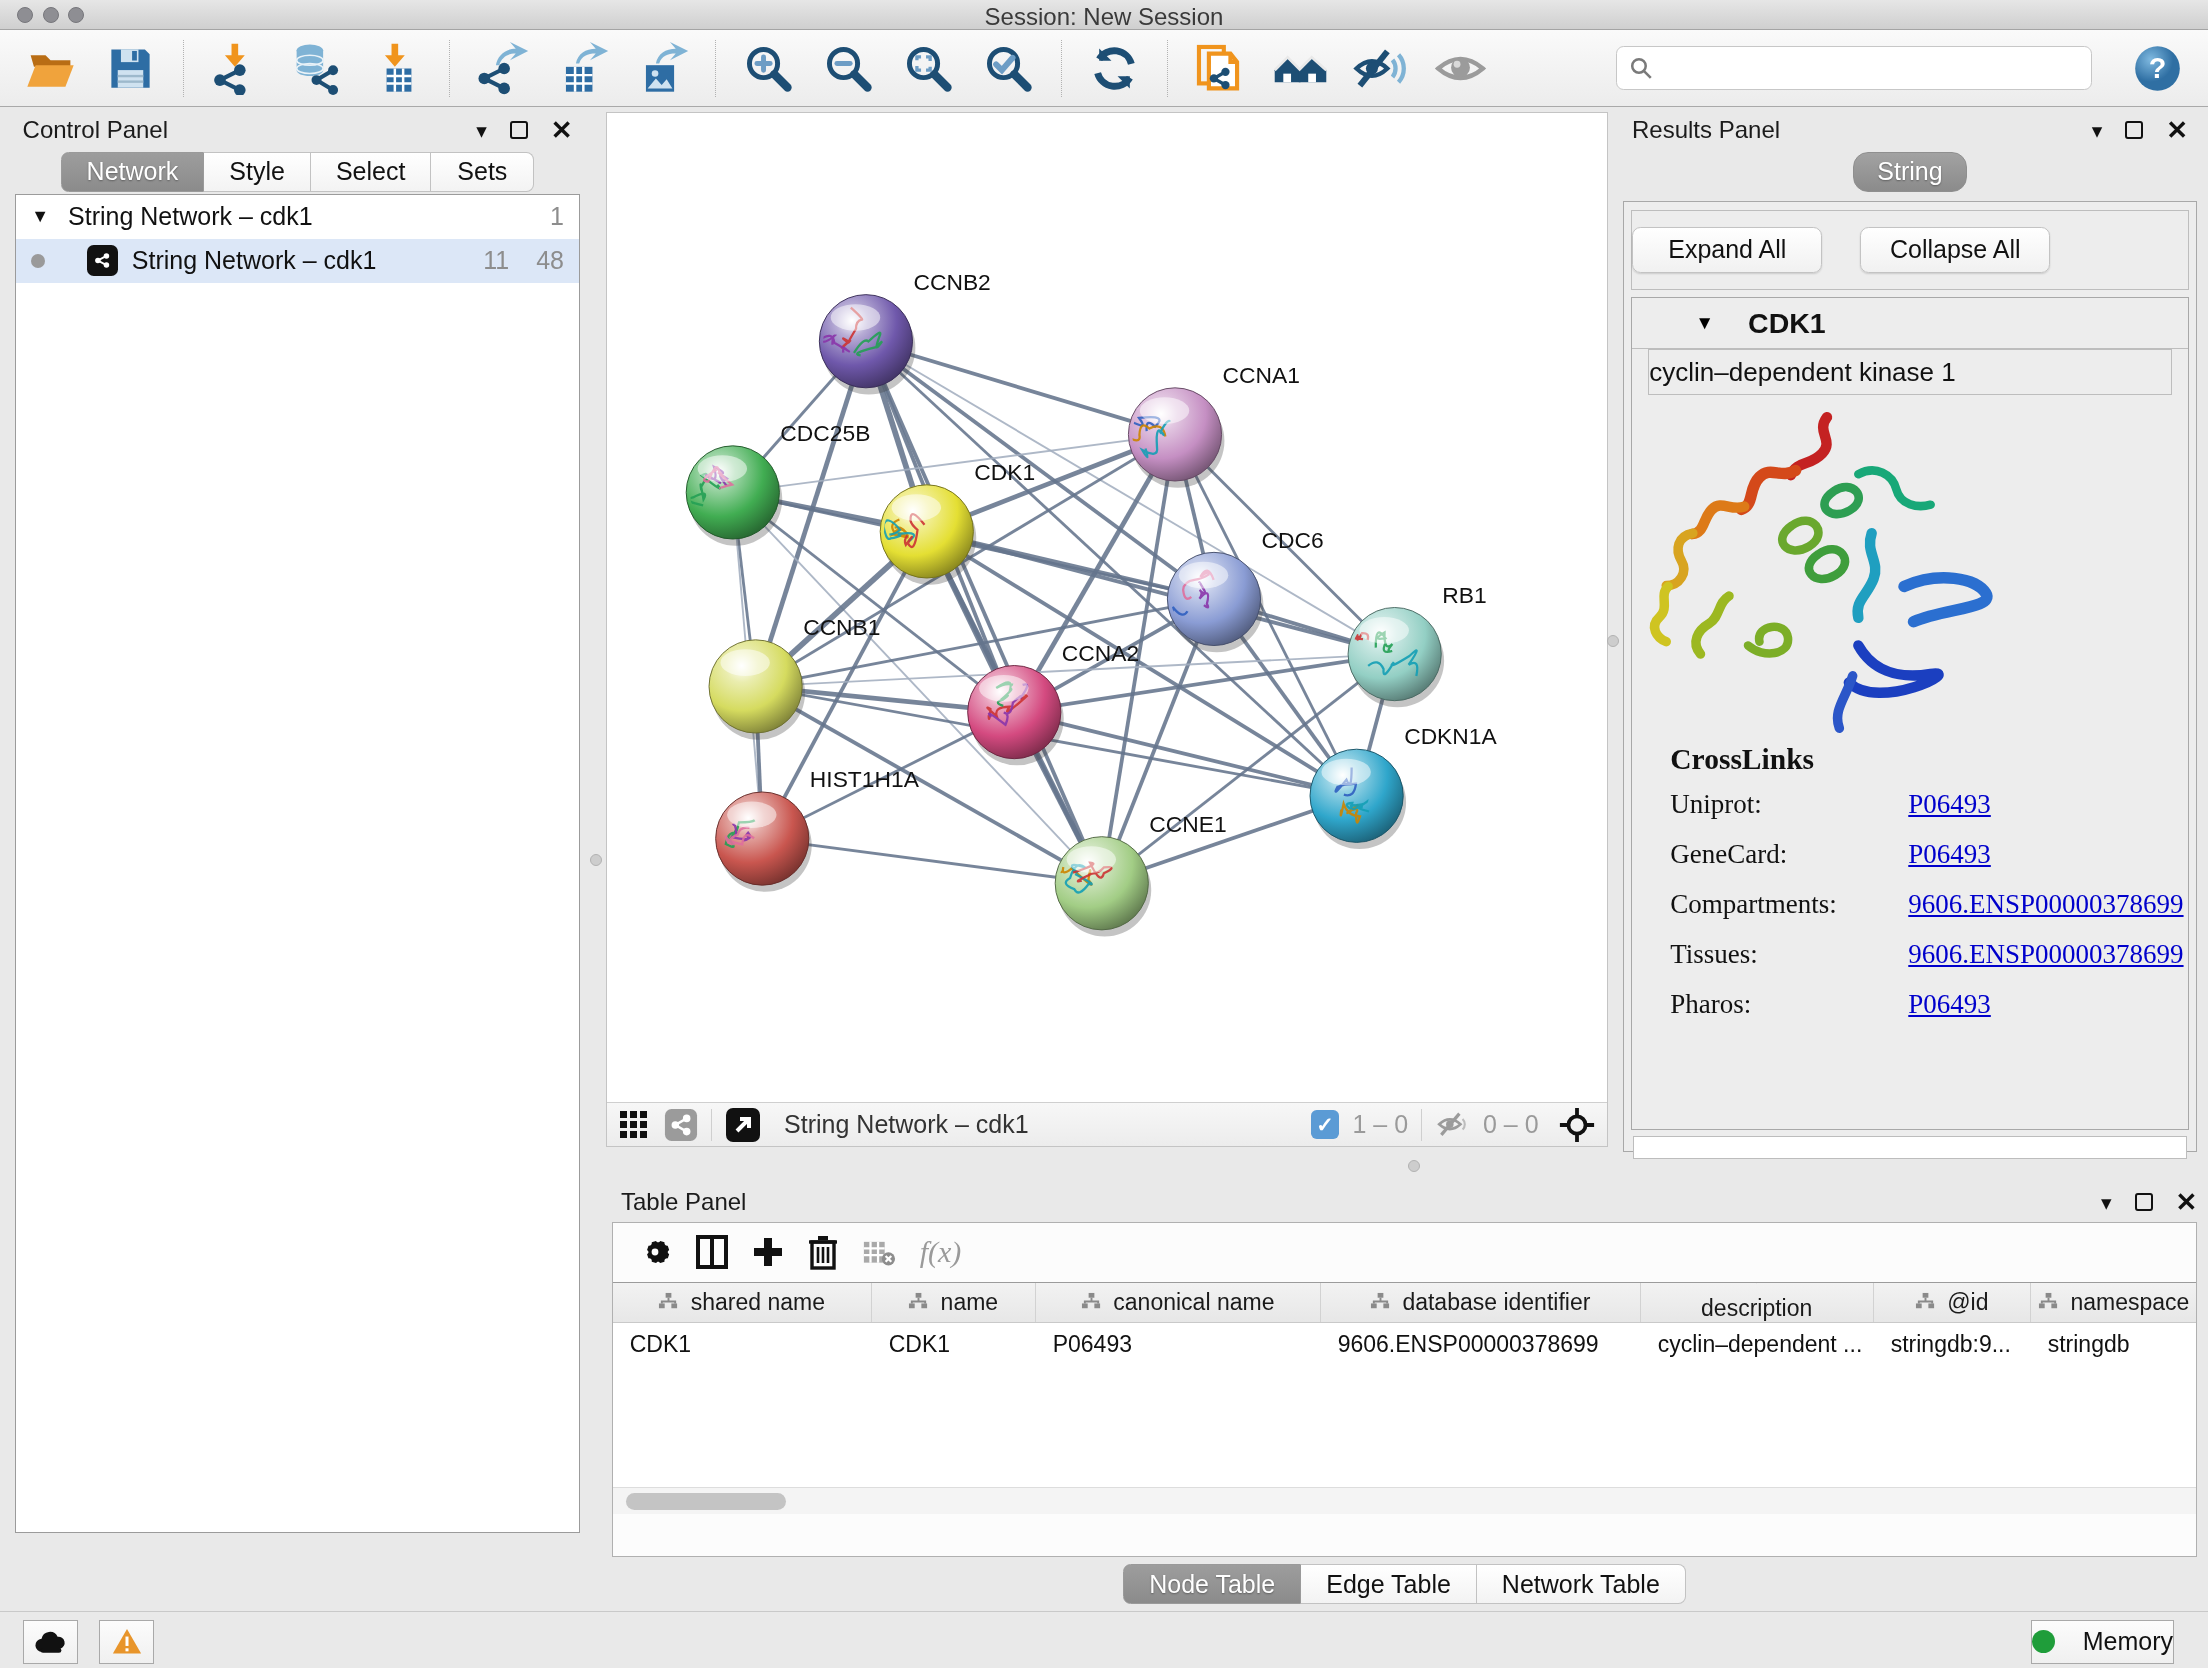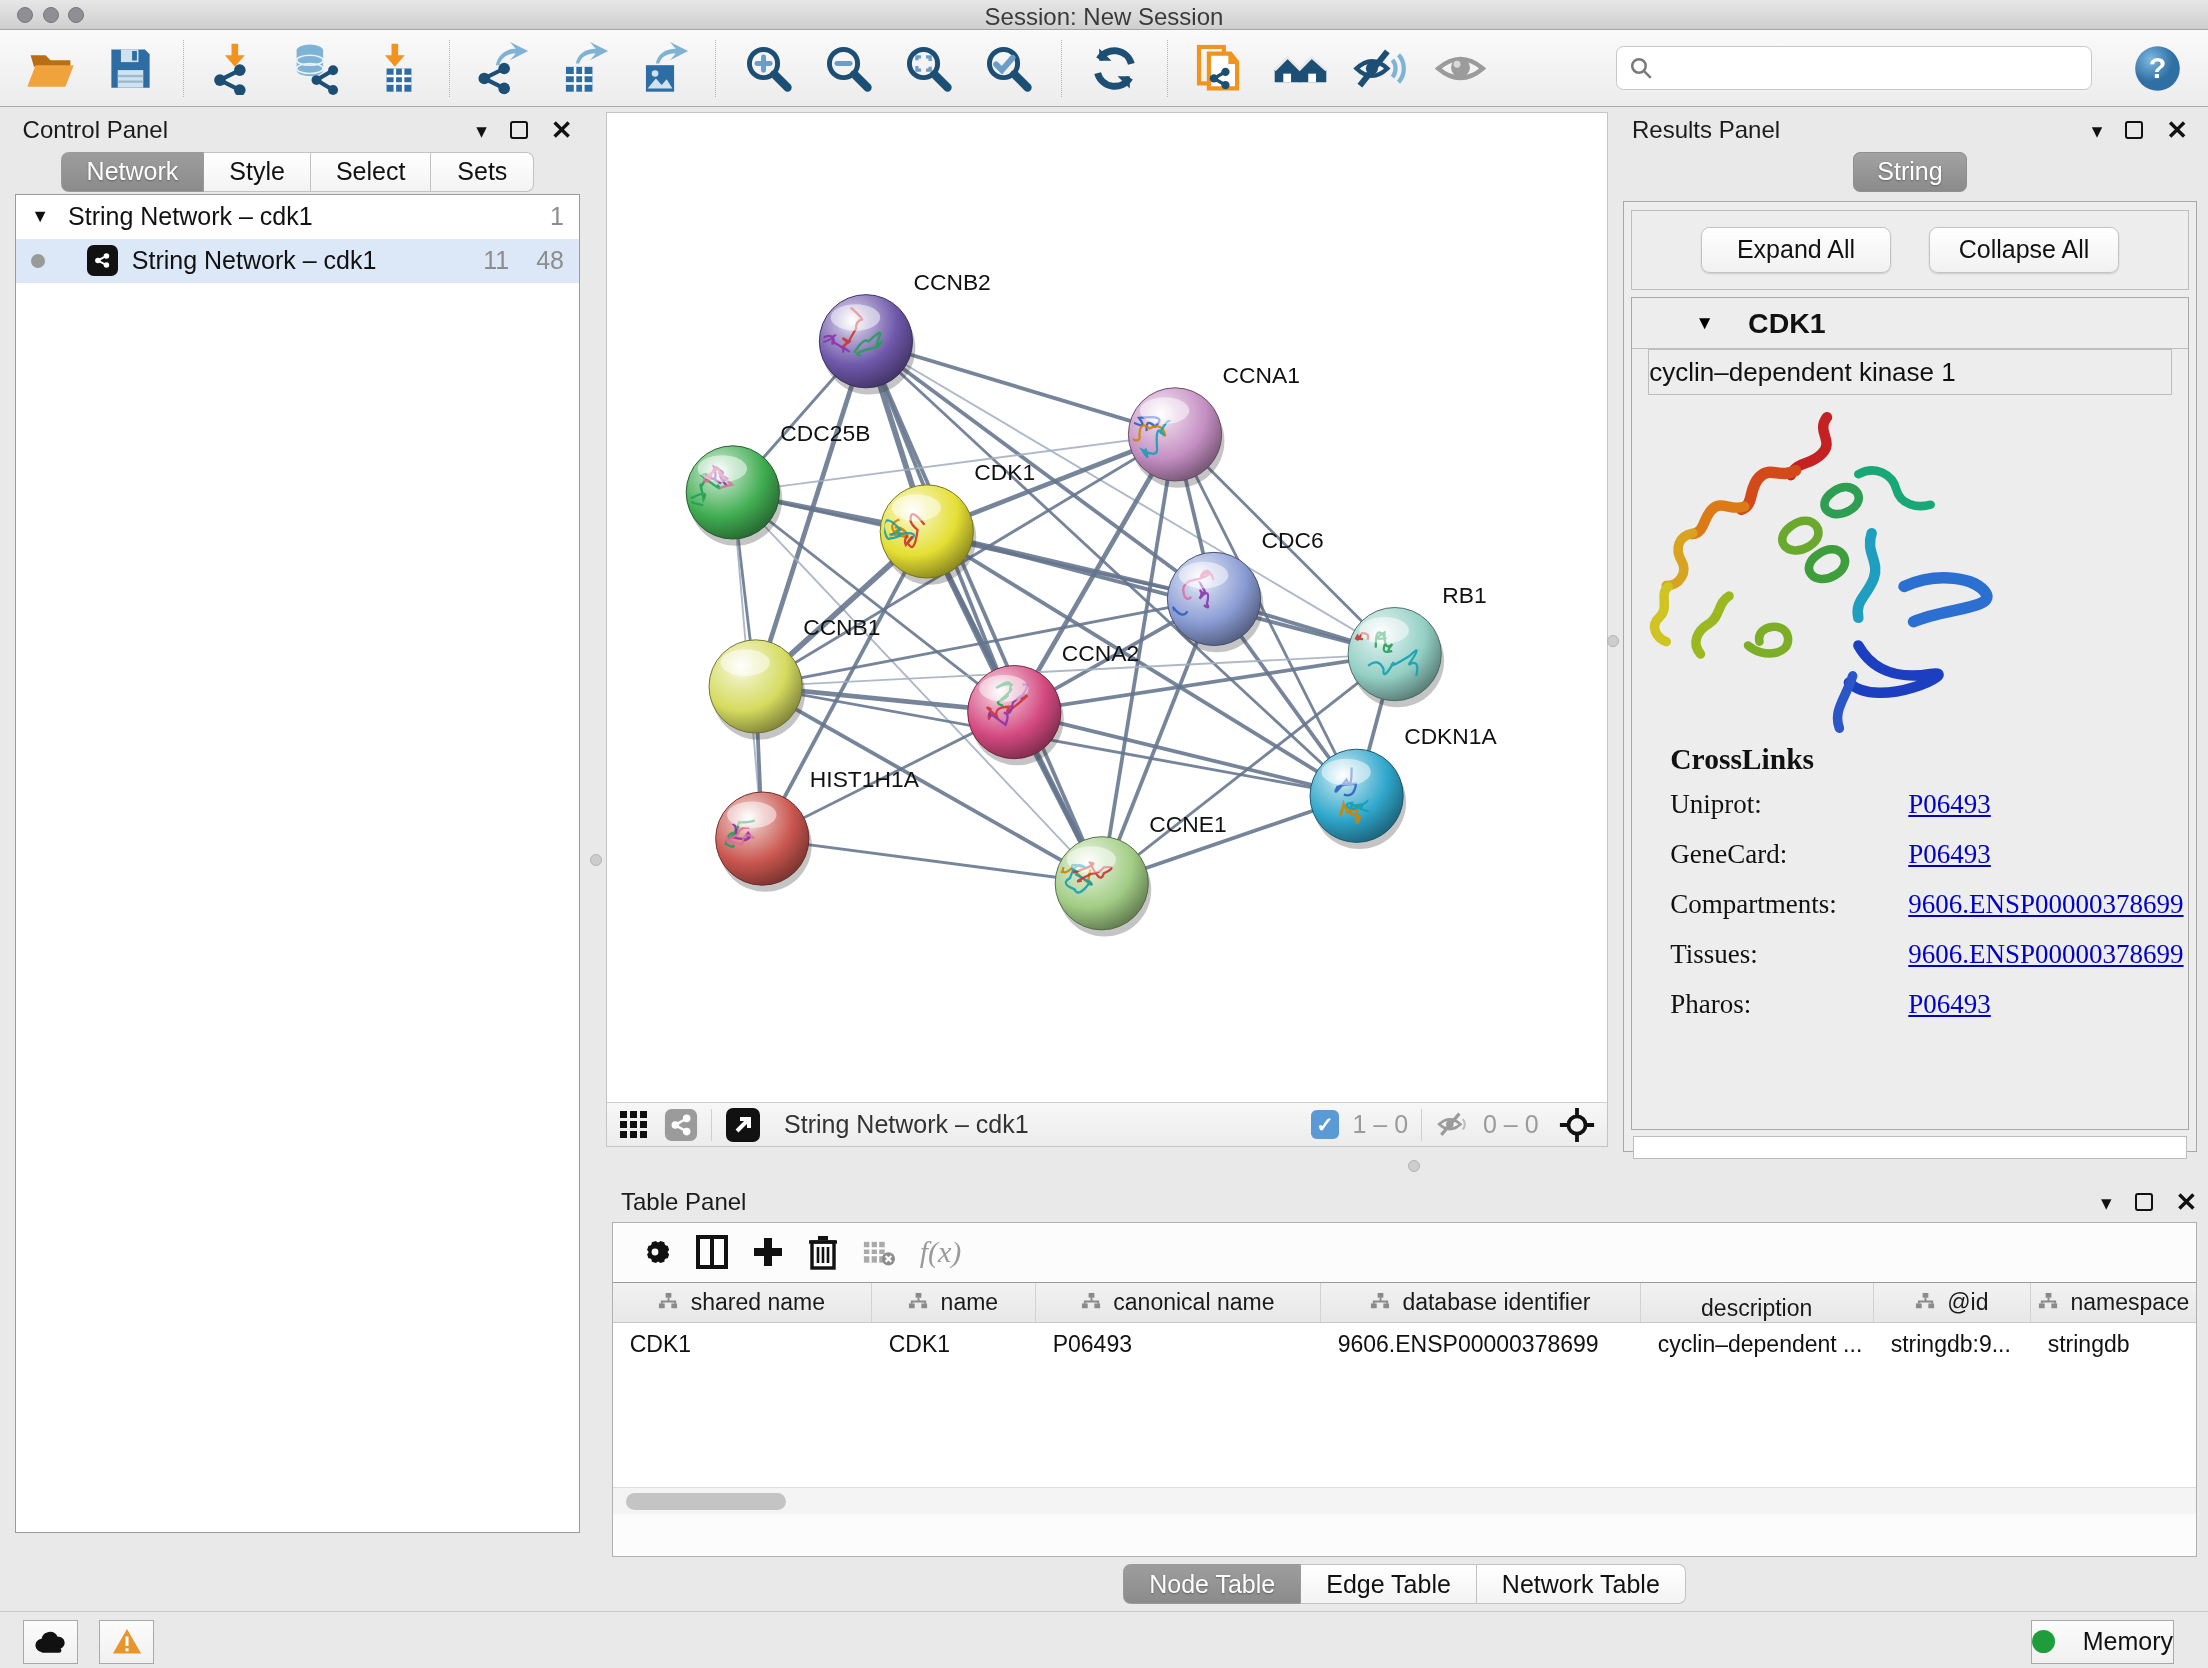--- a/index.html
+++ b/index.html
@@ -61,25 +61,25 @@
     background:linear-gradient(#f7f7f7,#ececec); border-top:1px solid #cfcfcf;
     display:flex; align-items:center; padding:0 11.4px; gap:13.3px; }
   .nt-sep { height:32px; border-left:1px solid #cfcfcf; }
   #net-title { font-size:25px; color:#333; margin-left:9.5px; flex:1; }
   .nt-count { font-size:25px; color:#9a9a9a; }
   #nt-check { width:28.5px; height:28.5px; background:#5b9bd5; border-radius:5.7px; display:flex; align-items:center; justify-content:center;
     color:#fff; font-size:21px; font-weight:bold; }
 
   
   #results-panel { position:absolute; left:1617px; top:112px; width:586px; height:1060px; }
-  #rp-tab { margin:3.8px auto 0; width:114px; height:40px; border-radius:7px;
+  #rp-tab { margin:3.8px auto 0; width:114px; height:40px; border-radius:15px;
     background:linear-gradient(#a2a2a2,#8b8b8b); border:1px solid #8f8f8f; color:#fff; font-size:25px;
     display:flex; align-items:center; justify-content:center; text-shadow:0 1px 1.9px rgba(0,0,0,.35); cursor:pointer; }
   #rp-body { margin:9.5px 5.7px 0; border:1.9px solid #a8a8a8; background:#ededed; height:951px; padding:7.6px; }
-  #rp-buttons { border:1px solid #bdbdbd; background:#ededed; height:80px; display:flex; align-items:center; justify-content:center; gap:38px; }
+  #rp-buttons { border:1px solid #bdbdbd; background:#ededed; height:80px; display:flex; align-items:center; gap:38px; }
   .rp-btn { min-width:190px; height:46px; background:linear-gradient(#ffffff,#f1f1f1); border:1px solid #c3c3c3; border-radius:8.6px;
     font-size:25px; color:#111; display:flex; align-items:center; justify-content:center; box-shadow:0 1px 1.9px rgba(0,0,0,.15); cursor:pointer; }
   #rp-section { margin-top:7.6px; border:1px solid #a8a8a8; height:833px; background:#ededed; display:flex; flex-direction:column; }
   #rp-gene-row { height:51px; display:flex; align-items:center; gap:34px; padding-left:63px; border-bottom:1px solid #bdbdbd; }
   #rp-gene { font-size:28.5px; font-weight:bold; color:#111; }
   #rp-desc { border:1px solid #bdbdbd; margin:0 16px; height:46px; display:flex; align-items:center; font-size:26px; color:#111; }
   #rp-protein { height:342px; display:flex; align-items:center; }
   #crosslinks { font-family:"Liberation Serif", serif; padding:5.7px 0 0 38px; }
   #crosslinks .cl-title { font-size:29.5px; font-weight:bold; color:#111; margin-bottom:13.3px; }
   .cl-row { display:flex; margin-bottom:19px; }

